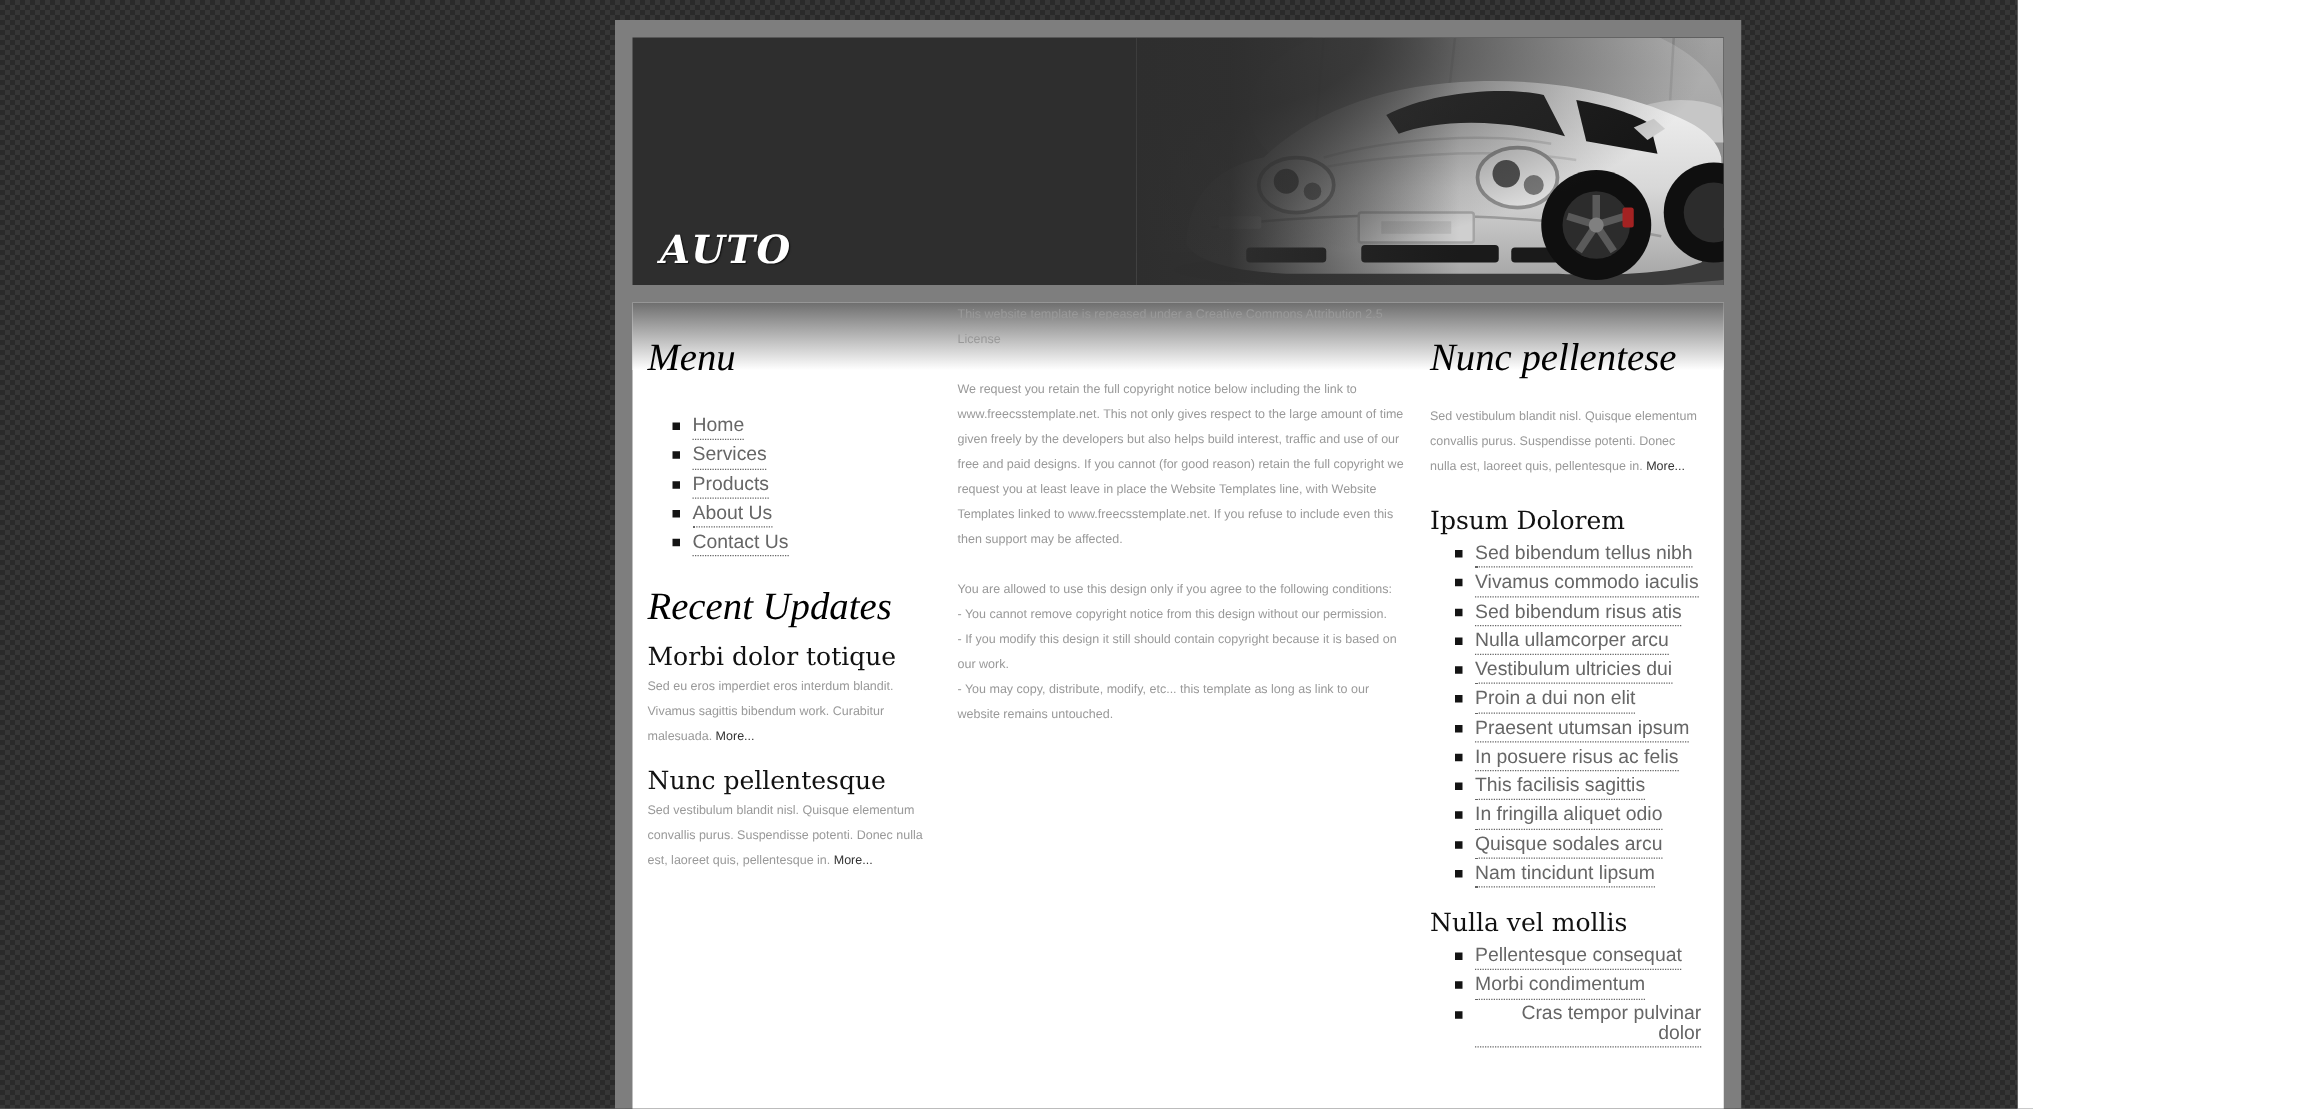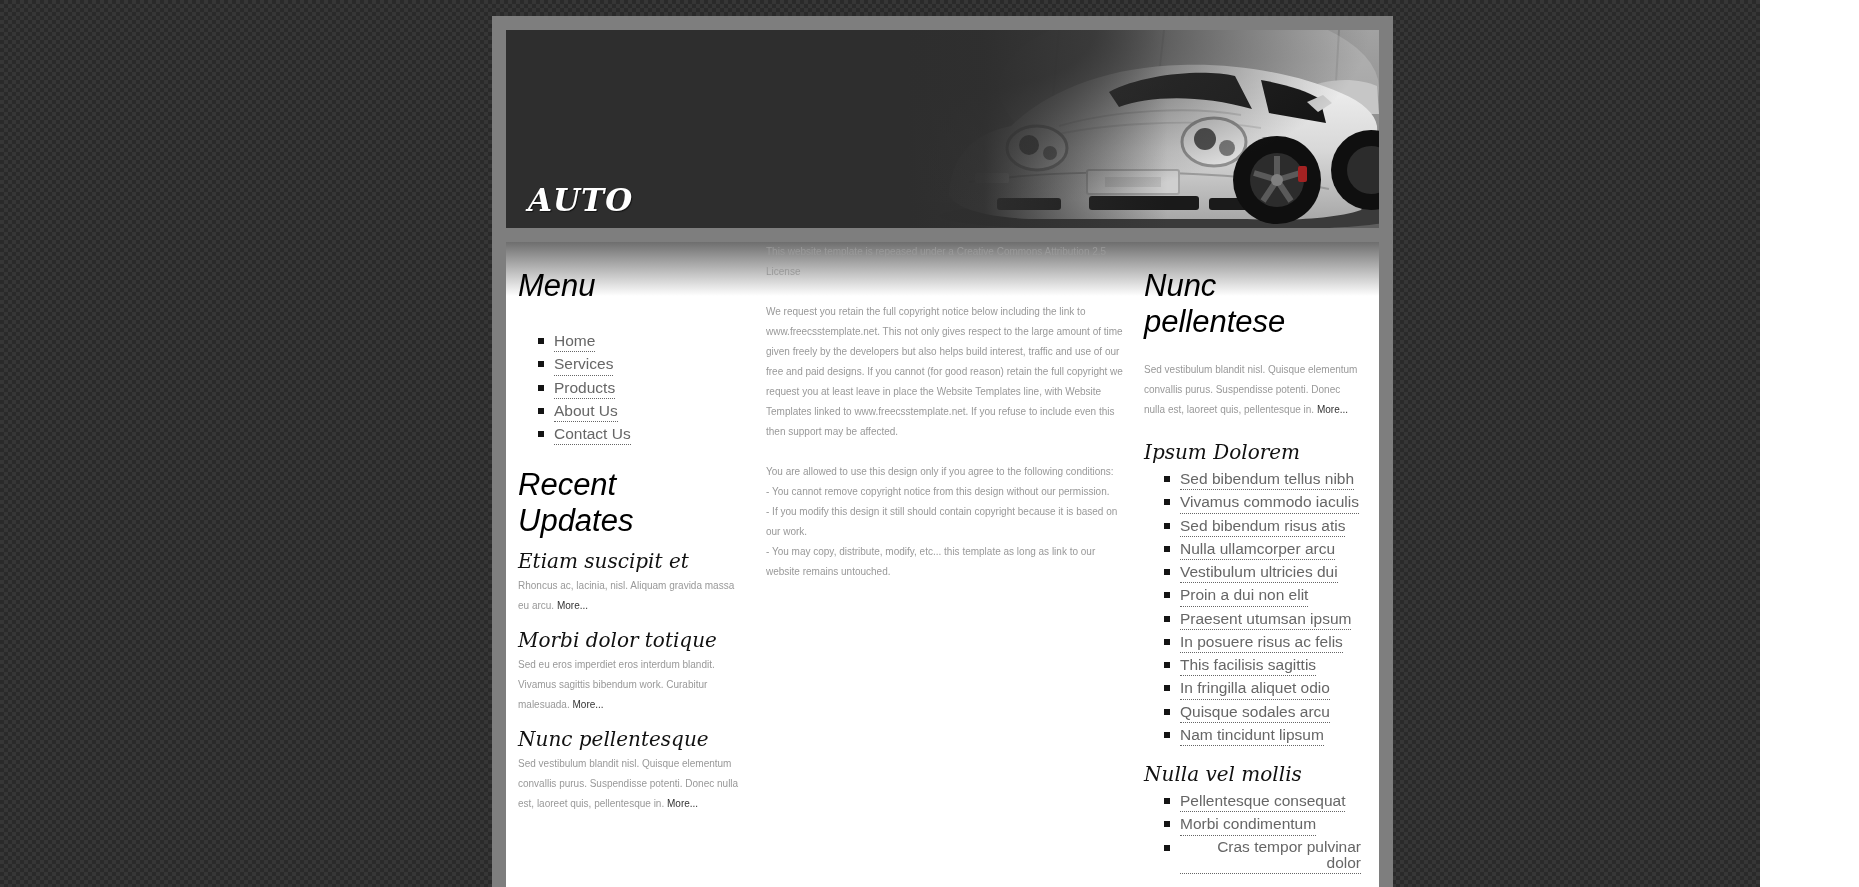--- a/index.html
+++ b/index.html
@@ -3,21 +3,21 @@
 <meta charset="utf-8">
 <style>
   * { margin:0; padding:0; box-sizing:border-box; }
   html,body { width:1859px; height:887px; }
   body {
     font-family:"Liberation Sans","DejaVu Sans",sans-serif;
     overflow:hidden;
   }
   
   .canvas {
-    position:relative; width:1760px; height:887px; overflow:hidden;
+    position:relative; width:1614px; height:887px; overflow:hidden;
     background-color:#2b2b2b;
     background-image:conic-gradient(#363636 90deg,#2a2a2a 90deg 180deg,#363636 180deg 270deg,#2a2a2a 270deg);
     background-size:8px 8px;
   }
   
   .page {
     position:absolute; left:492px; top:16px; width:901px; height:1150px;
     background:#7e7e7e; padding:14px;
   }
   .header {
@@ -35,27 +35,27 @@
   .content {
     display:flex; background-color:#ffffff;
     background-image:linear-gradient(#6e6e6e 0px,#ffffff 54px);
     background-repeat:no-repeat; background-size:100% 54px;
     padding:0 0 60px 12px; min-height:900px;
   }
   .col-left   { width:222px; margin-right:26px; }
   .col-center { width:362px; margin-right:16px; }
   .col-right  { width:217px; }
   h2 {
-    font-family:Liberation Sans, sans-serif;
+    font-family:Liberation Serif, serif;
     font-style:italic; font-weight:normal; font-size:31px; color:#000;
     margin:26px 0 20px;
   }
   h3 {
     font-family:"DejaVu Serif","Liberation Serif",serif;
-    font-style:italic; font-weight:normal; font-size:20px; color:#111;
+    font-weight:normal; font-size:20px; color:#111;
     margin:0 0 3px;
   }
   p, .ptext { font-size:10px; line-height:20px; color:#999; margin:0 0 20px; }
   .prelines { white-space:pre-line; }
   .more { color:#333; cursor:pointer; }
   ul.links { list-style:none; padding-left:20px; margin:0 0 6px; }
   ul.links li { padding-left:16px; position:relative; margin-bottom:3px; line-height:17px; }
   ul.links li::before {
     content:""; position:absolute; left:0; top:6px;
     width:6px; height:6px; background:#141414;
@@ -156,24 +156,20 @@
         <h2>Menu</h2>
         <ul class="links nav">
           <li><a>Home</a></li>
           <li><a>Services</a></li>
           <li><a>Products</a></li>
           <li><a>About Us</a></li>
           <li><a>Contact Us</a></li>
         </ul>
         <h2 style="margin-top:22px;margin-bottom:10px;">Recent Updates</h2>
         <div class="post">
-          <h3>Etiam suscipit et</h3>
-          <p class="ptext"><span>Rhoncus ac, lacinia, nisl. Aliquam gravida massa eu arcu.</span> <a class="more">More...</a></p>
-        </div>
-        <div class="post">
           <h3>Morbi dolor totique</h3>
           <p class="ptext"><span>Sed eu eros imperdiet eros interdum blandit. Vivamus sagittis bibendum work. Curabitur malesuada.</span> <a class="more">More...</a></p>
         </div>
         <div class="post">
           <h3>Nunc pellentesque</h3>
           <p class="ptext"><span>Sed vestibulum blandit nisl. Quisque elementum convallis purus. Suspendisse potenti. Donec nulla est, laoreet quis, pellentesque in.</span> <a class="more">More...</a></p>
         </div>
 
       </div>
 

